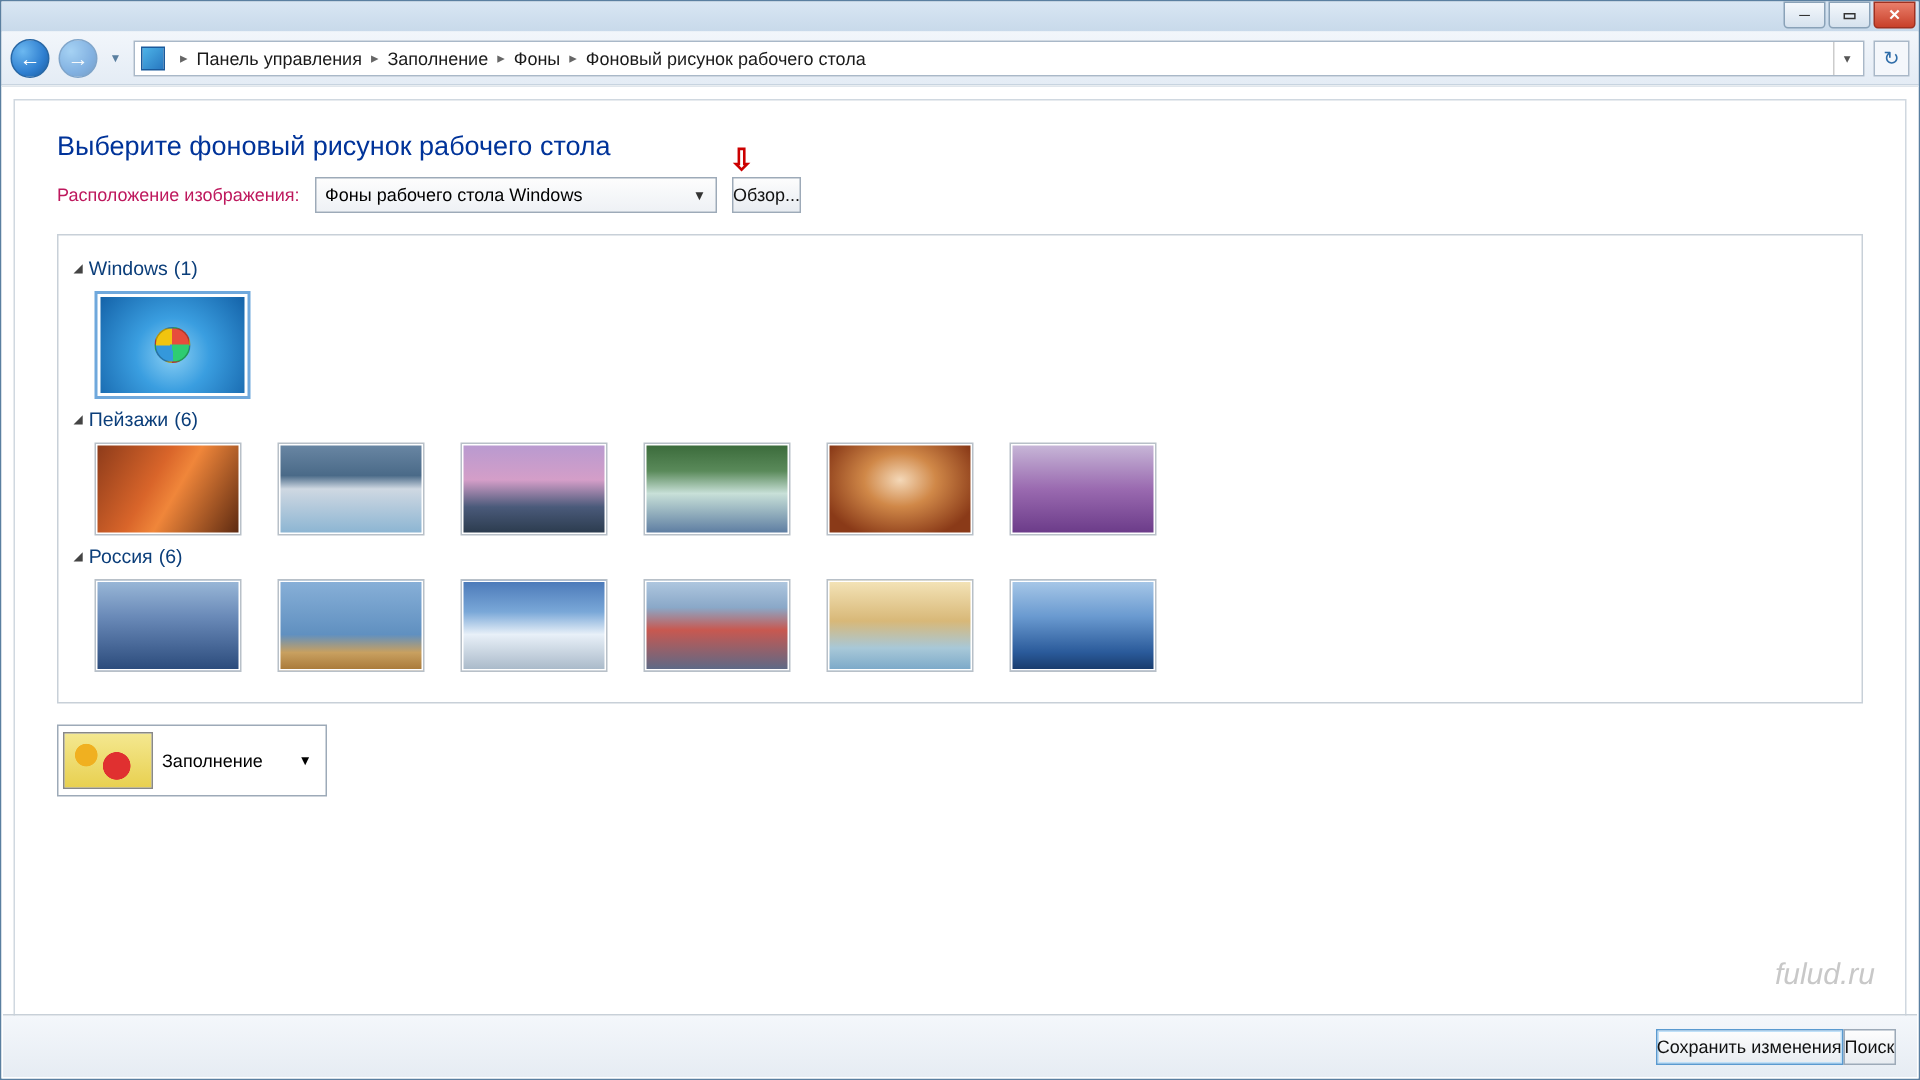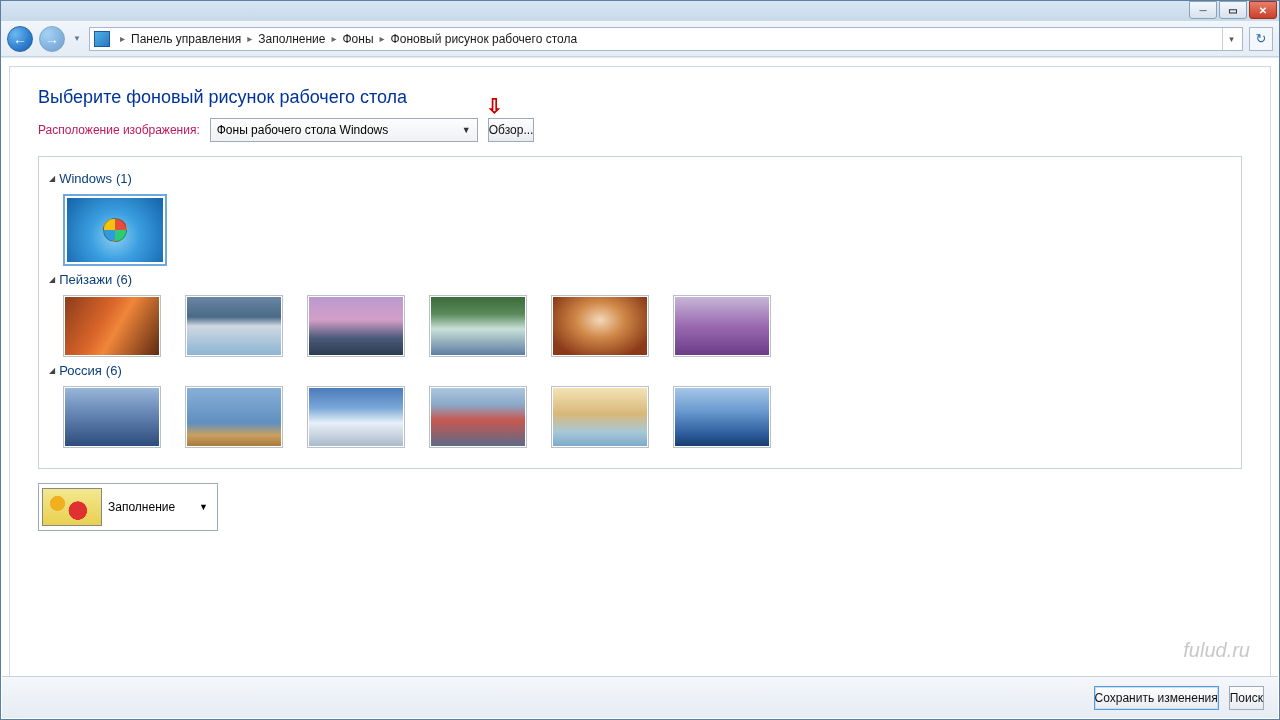--- a/index.html
+++ b/index.html
@@ -162,21 +162,21 @@
     background:
       radial-gradient(circle at 25% 40%,#f0b020 0 15%,transparent 16%),
       radial-gradient(circle at 60% 60%,#e03030 0 22%,transparent 23%),
       linear-gradient(#f4e890,#e8d050);
   }
   .pos-combo .dd { margin-left:auto; padding-right:6px; font-size:9px; }
   .watermark { position:absolute; right:20px; bottom:48px; color:#c8c8c8; font-size:20px; font-style:italic;}
   .footer {
     position:absolute; left:1px; right:1px; bottom:1px; height:42px;
     background:linear-gradient(#f4f7fb,#e6ecf3); border-top:1px solid #c8d0d8;
-    display:flex; justify-content:flex-end; align-items:center; padding:0 14px; gap:10px;
+    display:flex; justify-content:flex-end; align-items:center; padding:0 14px; 
   }
   .footer .btn.primary { border-color:#5a9ad0; box-shadow:0 0 0 1px #bfe0f8 inset; }
 </style>
 </head>
 <body>
 
 <div class="window">
 
   <div class="titlebar">
     <div class="win-controls">

